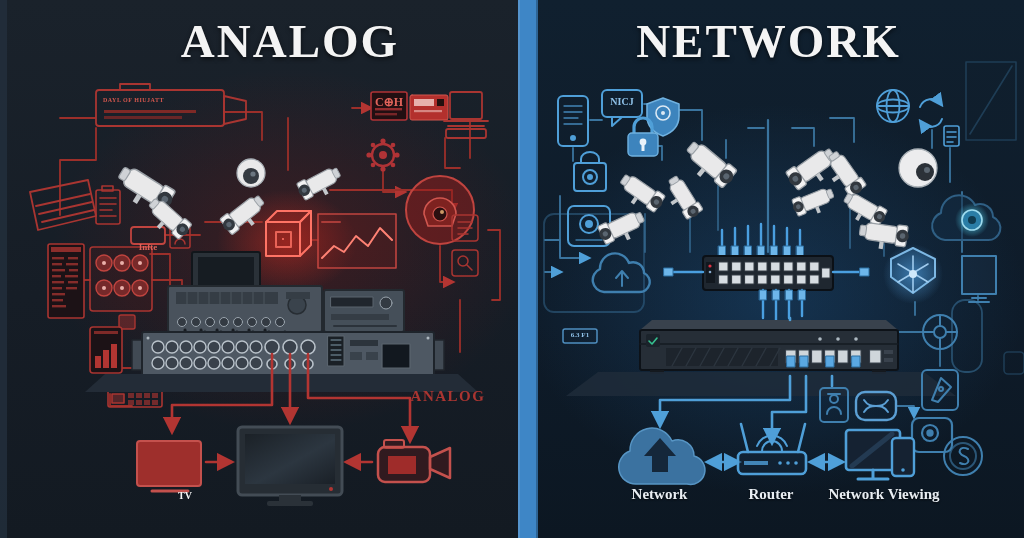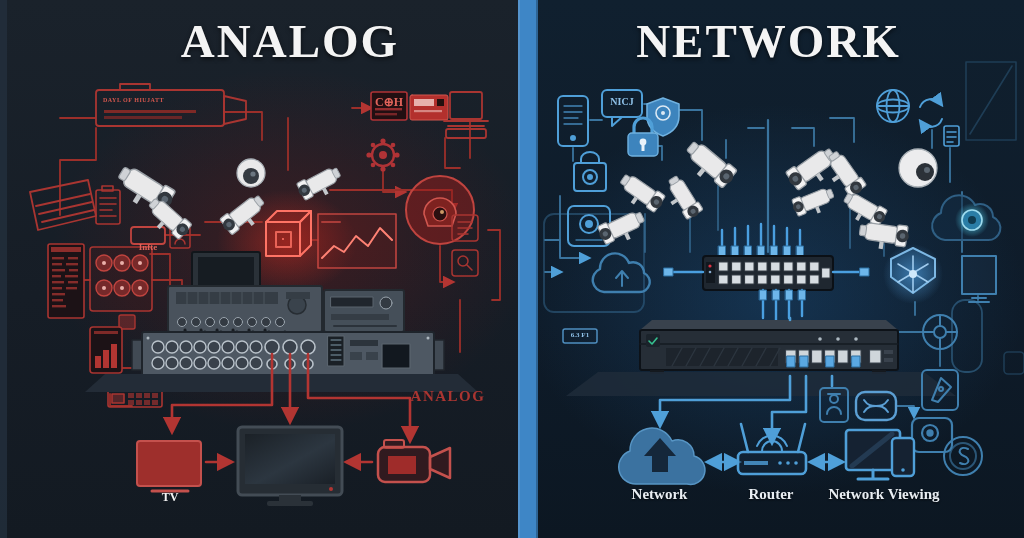--- a/index.html
+++ b/index.html
@@ -22,21 +22,21 @@
     font-size:47px;color:#f4f4f4;text-shadow:0 2px 4px rgba(0,0,0,.6);}
   #analog-title{left:120px;top:18px;width:340px;}
   #network-title{left:596px;top:18px;width:345px;}
   .micro-red{color:#d4574e;font-size:6px;letter-spacing:.5px;font-weight:700;}
   .tag-red{color:#e0635a;font-weight:700;text-align:center;}
   .tag-blue{color:#8fc1e8;font-weight:700;text-align:center;}
   .flow-label{font-size:15px;font-weight:600;color:#e9eef3;text-align:center;
     text-shadow:0 1px 2px rgba(0,0,0,.7);}
   #analog-tag{left:408px;top:388px;width:80px;font-size:15px;font-weight:700;
     color:#a93531;letter-spacing:1.5px;text-align:center;}
-  #tv-label{left:148px;top:490px;width:44px;font-size:12px;font-weight:700;text-align:center;}
+  #tv-label{left:148px;top:490px;width:44px;font-size:10px;font-weight:700;text-align:right;}
   #camcorder-text{left:103px;top:97px;width:112px;}
   #ch-text{left:372px;top:95px;width:34px;font-size:12px;}
   #infte-text{left:132px;top:230px;width:32px;font-size:9px;margin-top:12px;}
   #nicj-text{left:604px;top:96px;width:36px;font-size:10px;}
   #nvrtag-text{left:564px;top:331px;width:32px;font-size:7px;}
   #network-label{left:612px;top:486px;width:95px;}
   #router-label{left:730px;top:486px;width:82px;}
   #remote-label{left:818px;top:486px;width:132px;}
 </style>
 </head>

